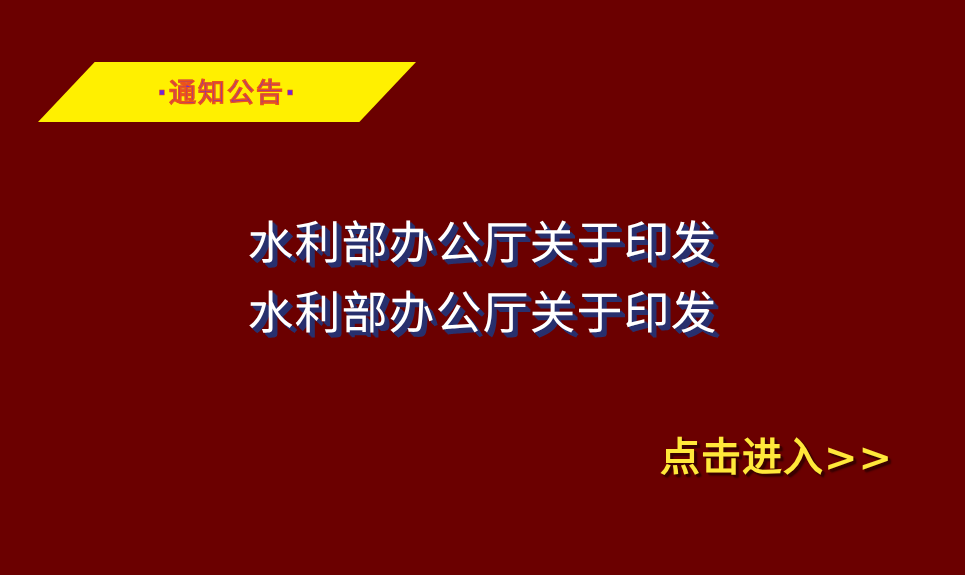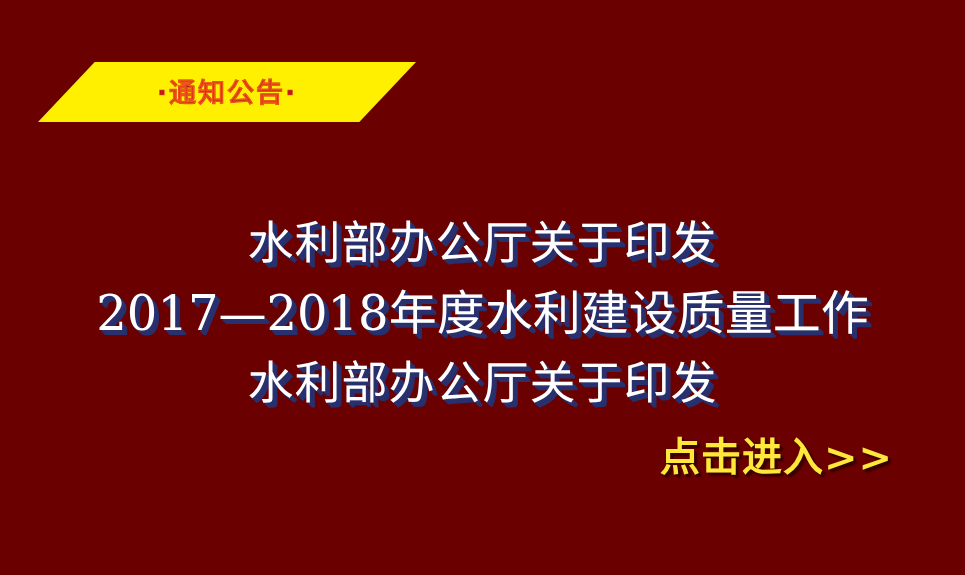--- a/index.html
+++ b/index.html
@@ -30,21 +30,21 @@
     width: 378px;
     height: 60px;
     background: #FFF000;
     -webkit-clip-path: polygon(15% 100%, 0% 100%, 15% 0%, 100% 0%, 85% 100%);
     clip-path: polygon(15% 100%, 0% 100%, 15% 0%, 100% 0%, 85% 100%);
     display: flex;
     align-items: center;
     justify-content: center;
   }
   .ribbon-label {
-    color: #b91c1c;
+    color: #6d28d9;
     font-family: "DejaVu Sans", "Liberation Sans", sans-serif;
     font-size: 27px;
     font-weight: bold;
     letter-spacing: 2px;
     line-height: 1;
     white-space: nowrap;
     -webkit-text-stroke: 0.6px #EE5318;
   }
 
   
@@ -105,21 +105,20 @@
 <body>
 
 <div id="banner-card">
 
   <div class="ribbon">
     <span class="ribbon-label">·通知公告·</span>
   </div>
 
   <div class="headline">
     <span class="headline-line">水利部办公厅关于印发</span>
-    <span class="headline-line wide">2017—2018年度水利建设质量工作</span>
     <span class="headline-line">水利部办公厅关于印发</span>
   </div>
 
   <div class="cta">
     <a class="cta-link" href="#">点击进入&gt;&gt;</a>
   </div>
 
 </div>
 
 </body></html>

